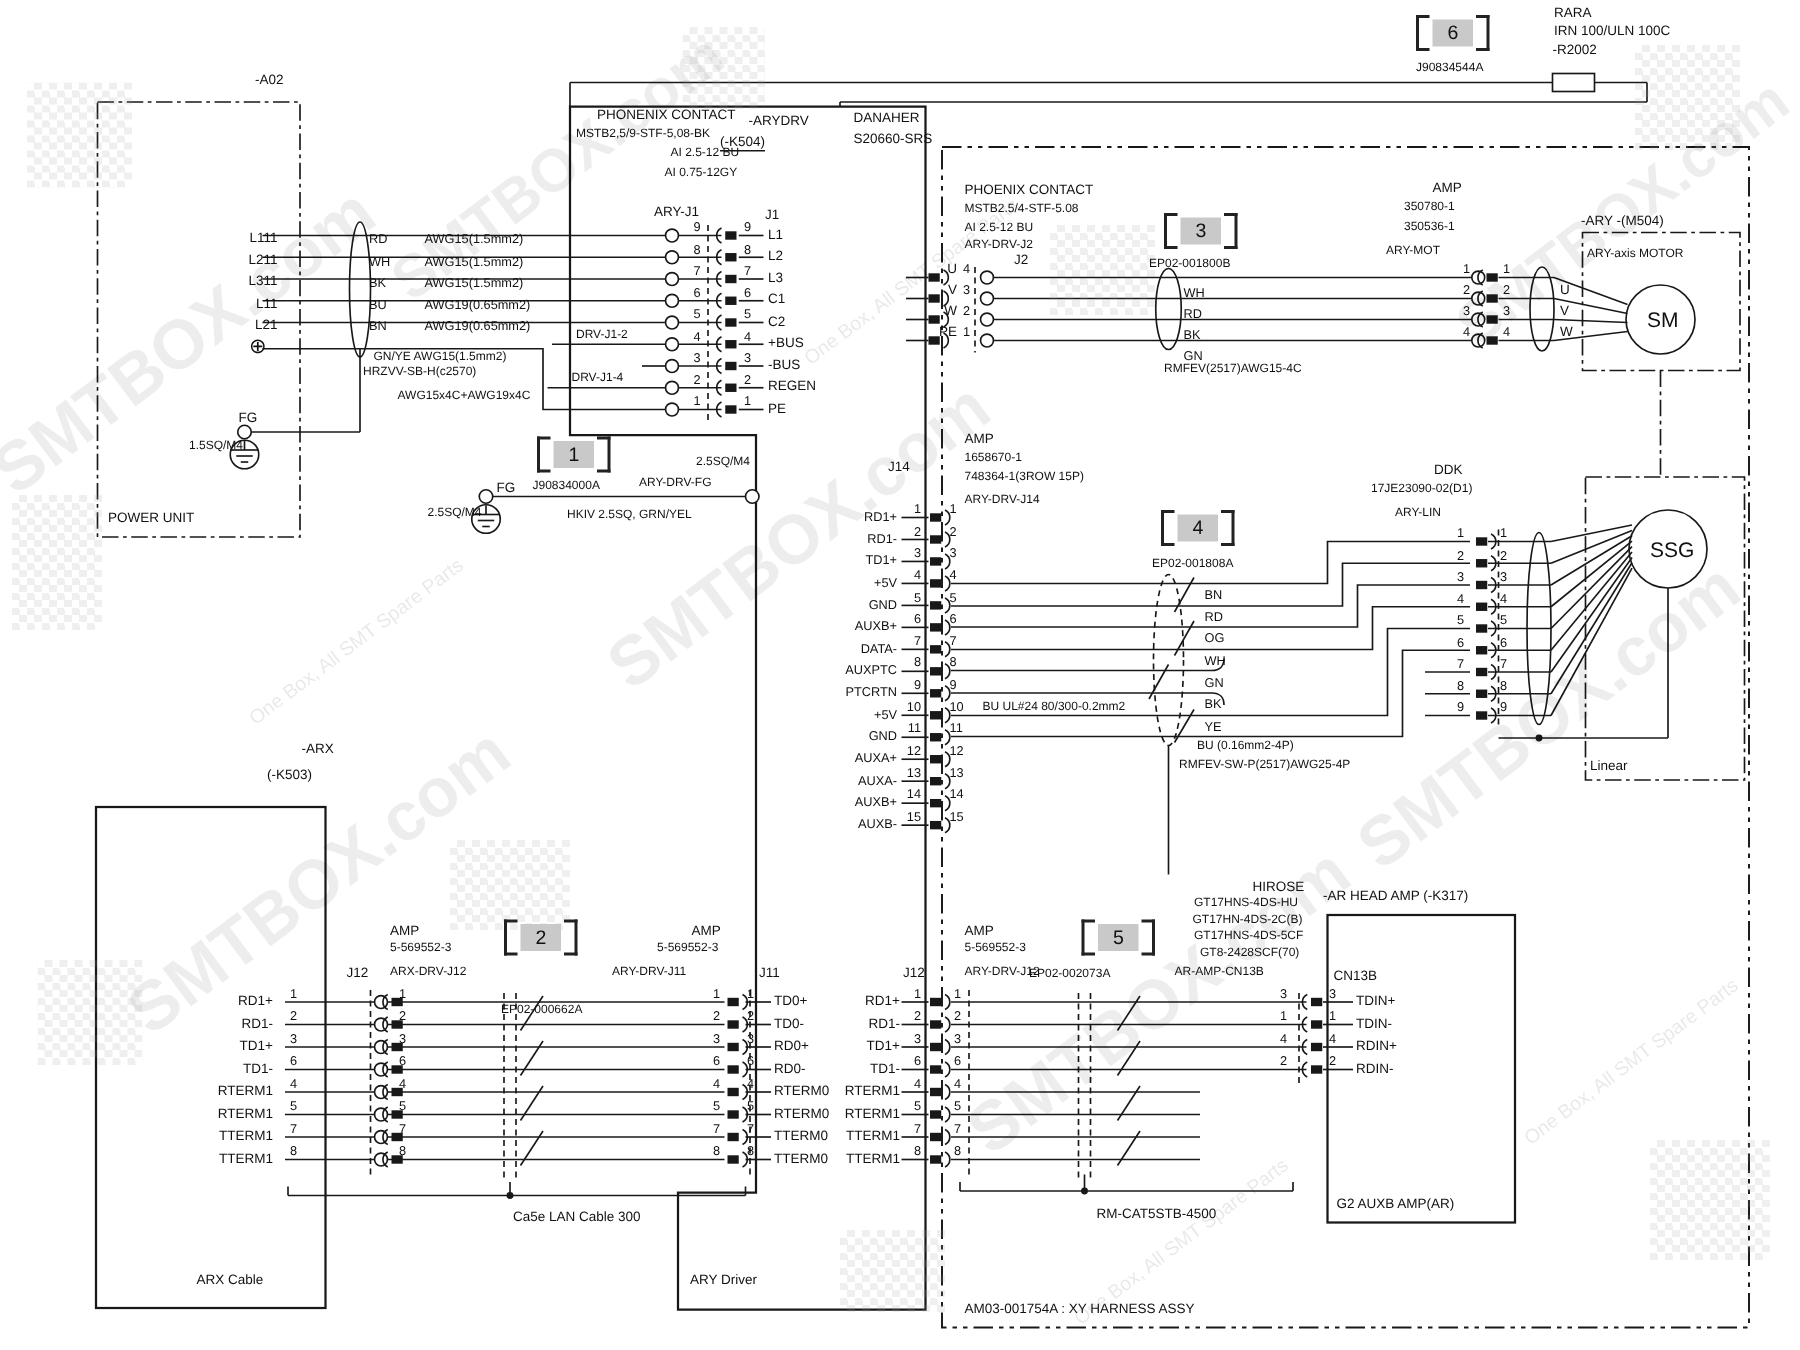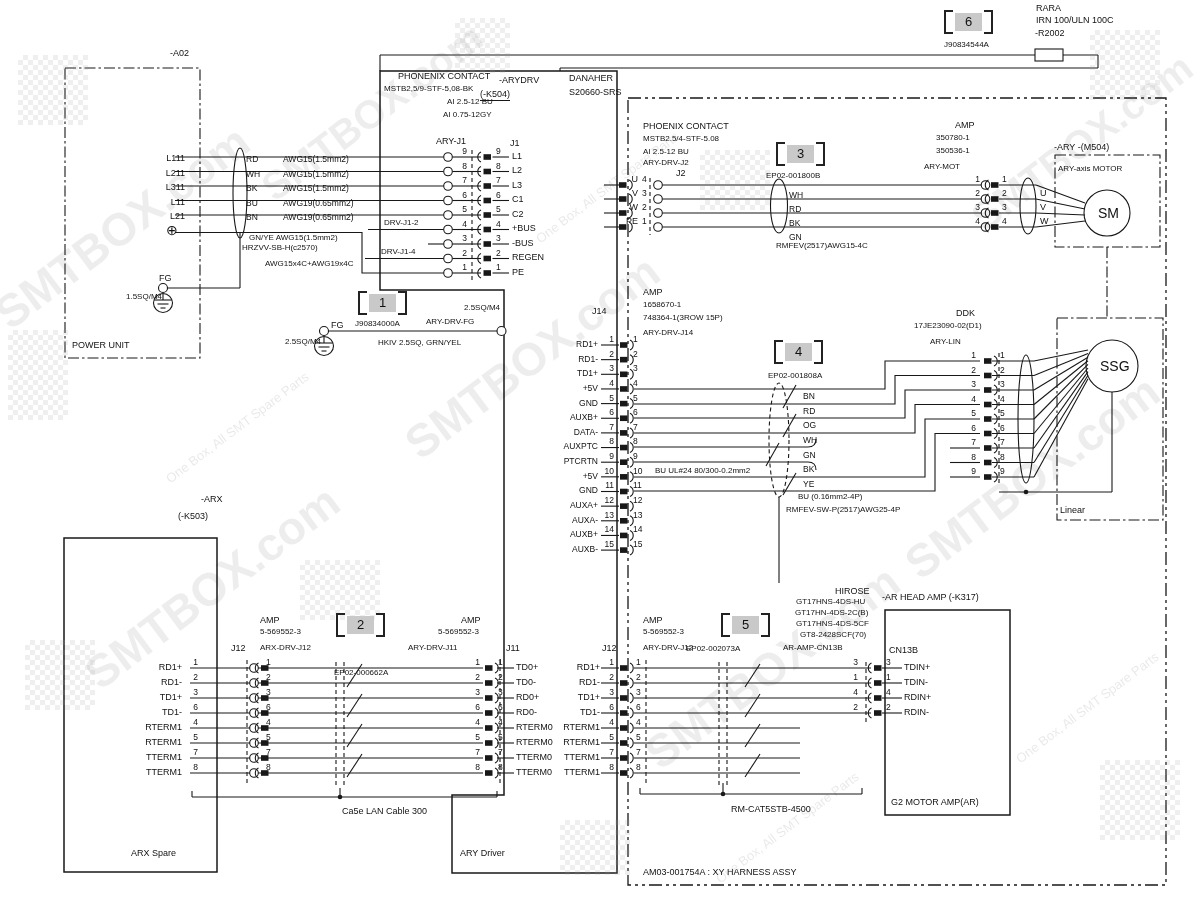--- a/index.html
+++ b/index.html
@@ -842,21 +842,21 @@
       <div class="r">
         <span class="pa">9</span>
         <span class="pb">9</span>
       </div>
     </div>
   <span class="lb s10" style="left:1100px;top:361px">SSG</span>
   <span class="lb" style="left:1060px;top:505px">Linear</span>
 
   <span class="lb" style="left:201px;top:494px">-ARX</span>
   <span class="lb" style="left:178px;top:511px">(-K503)</span>
-  <span class="lb" style="left:131px;top:848px">ARX Spare</span>
+  <span class="lb" style="left:131px;top:848px">ARX Cable</span>
 
   <span class="lb" style="left:231px;top:643px">J12</span>
   <span class="lb" style="left:260px;top:615px">AMP</span>
   <span class="lb s8" style="left:260px;top:627px">5-569552-3</span>
   <span class="lb s8" style="left:260px;top:643px">ARX-DRV-J12</span>
   <div class="tag" style="left:336px;top:613px">
     <span class="tbr l"></span>
     <span class="tnum">2</span>
     <span class="tbr r"></span>
   </div>
@@ -1030,17 +1030,17 @@
         <span class="pa">4</span>
         <span class="pi">4</span>
         <span class="lab">RDIN+</span>
       </div>
       <div class="r">
         <span class="pa">2</span>
         <span class="pi">2</span>
         <span class="lab">RDIN-</span>
       </div>
     </div>
-  <span class="lb" style="left:891px;top:797px">G2 MOTOR AMP(AR)</span>
+  <span class="lb" style="left:891px;top:797px">G2 AUXB AMP(AR)</span>
   <span class="lb" style="left:731px;top:804px">RM-CAT5STB-4500</span>
 
   <span class="lb" style="left:643px;top:867px">AM03-001754A : XY HARNESS ASSY</span>
 </div>
 
 </body></html>

